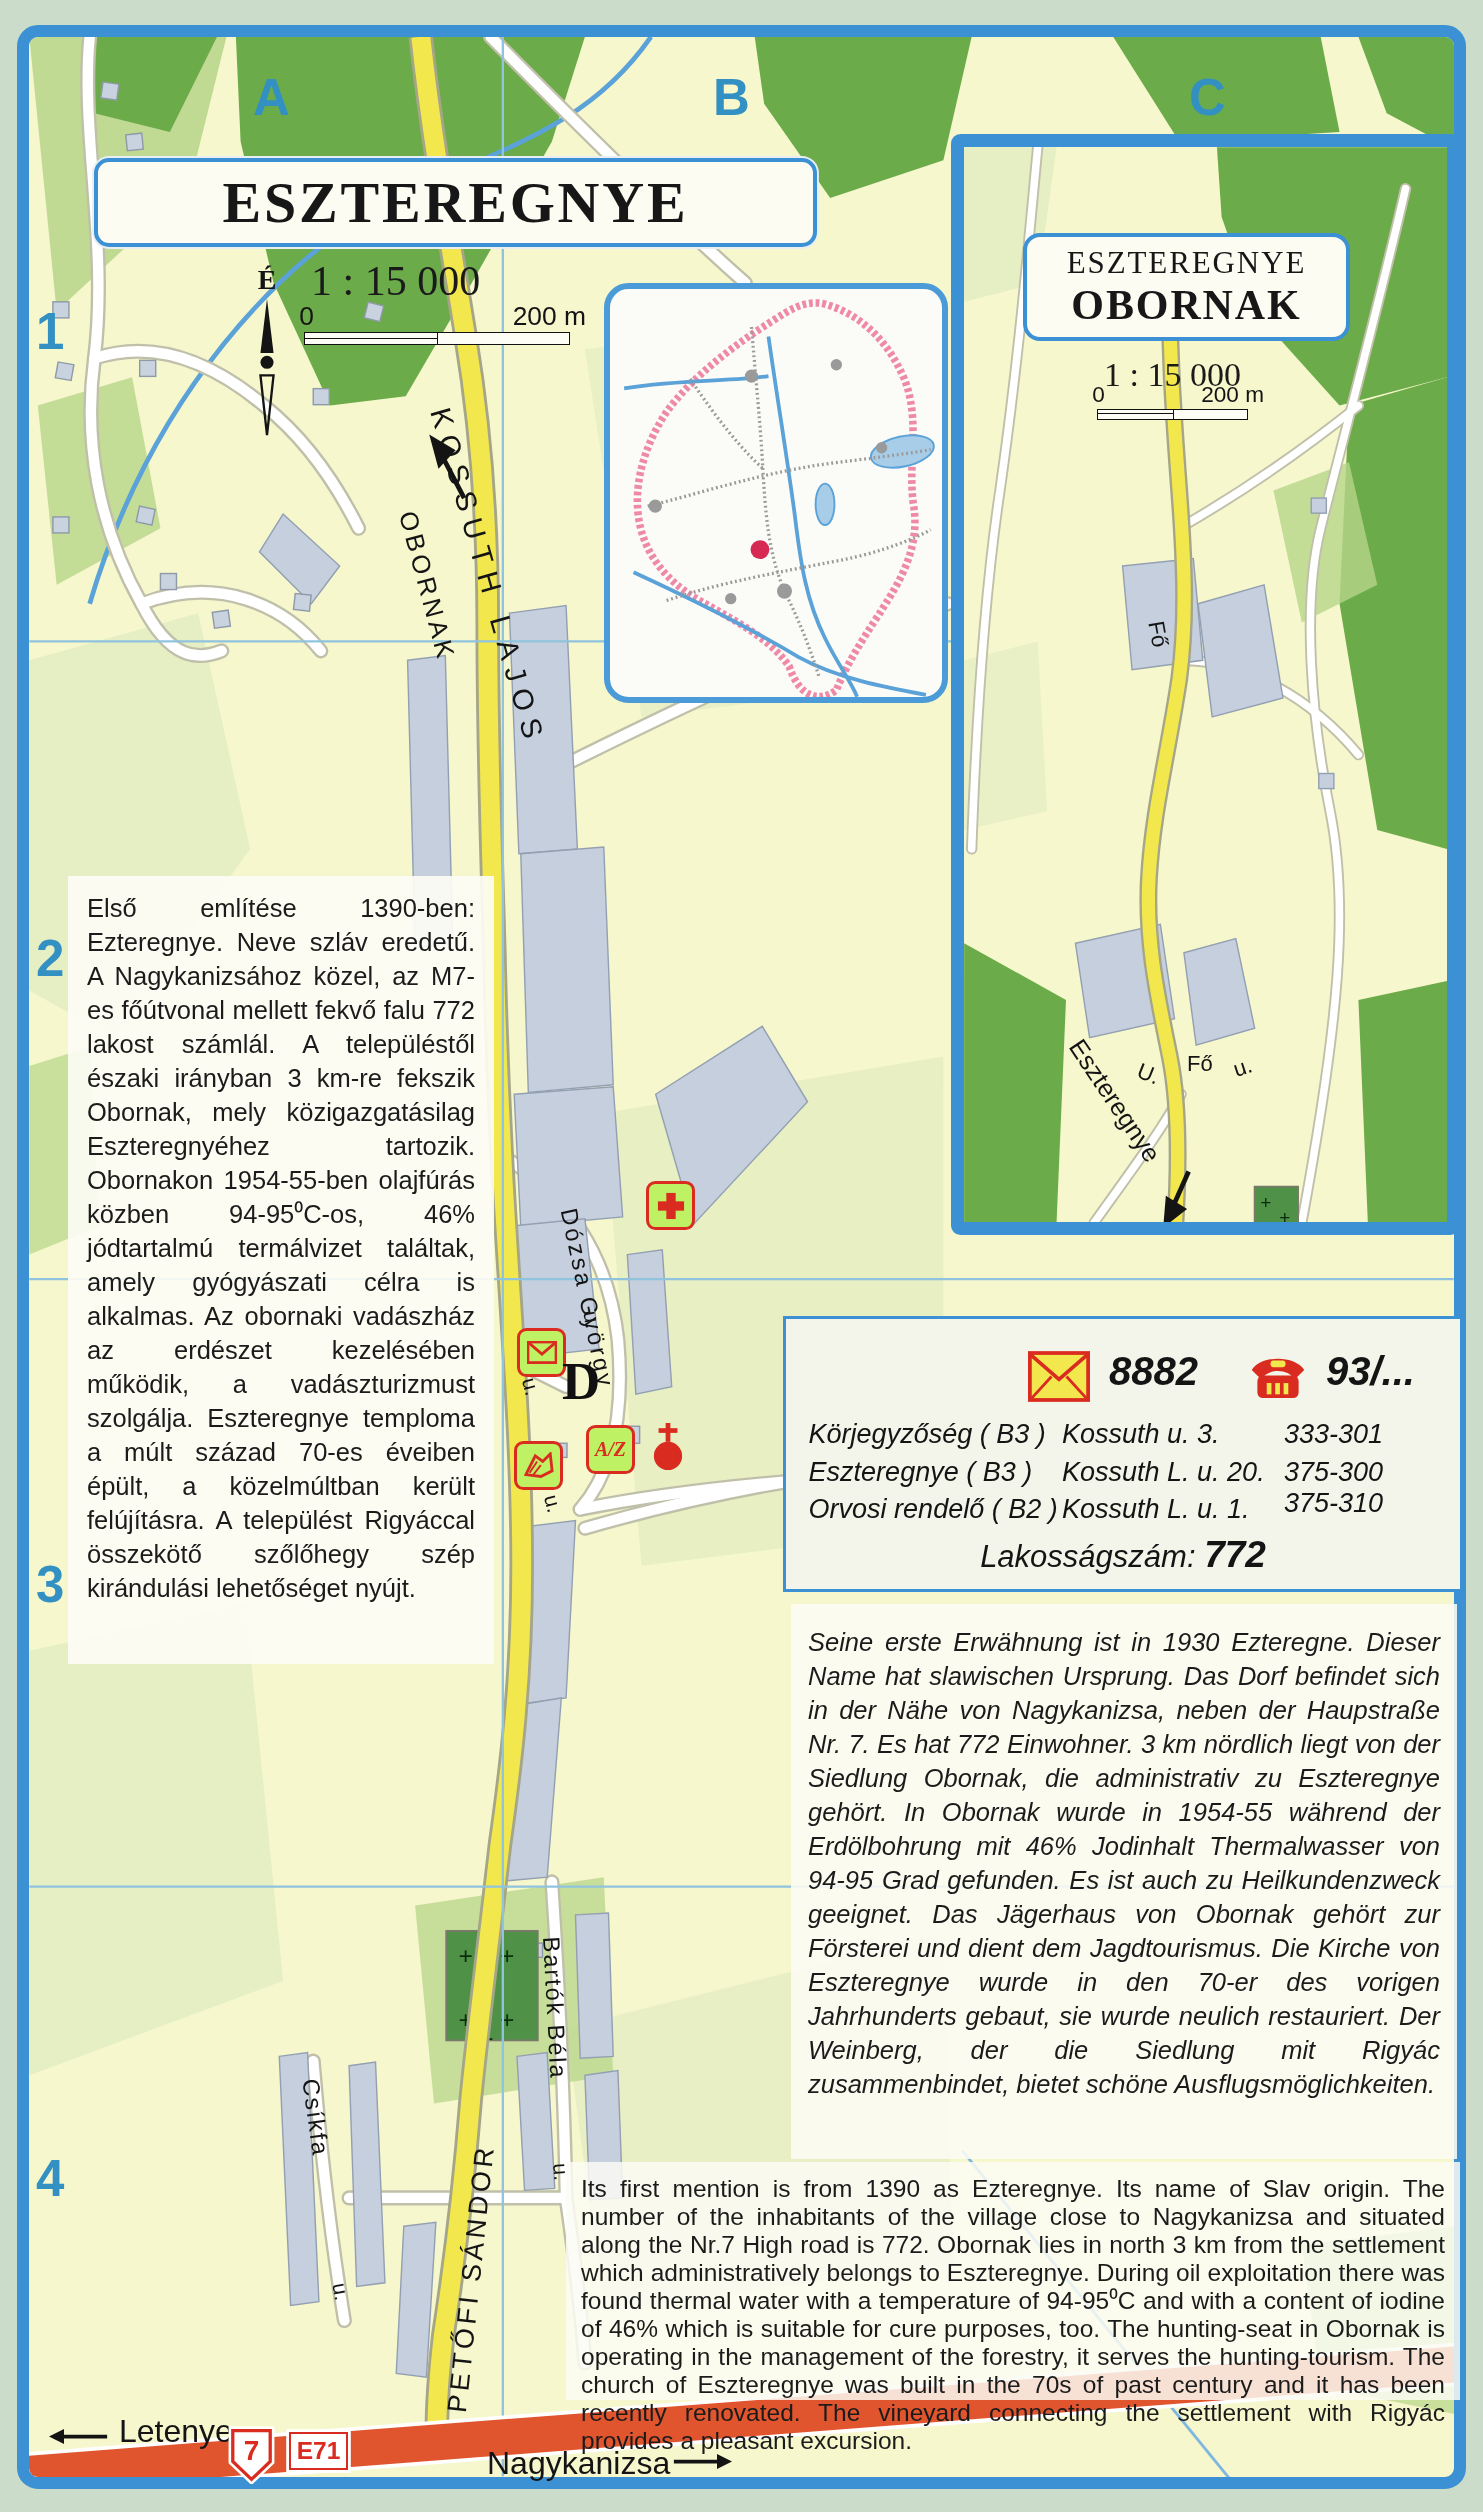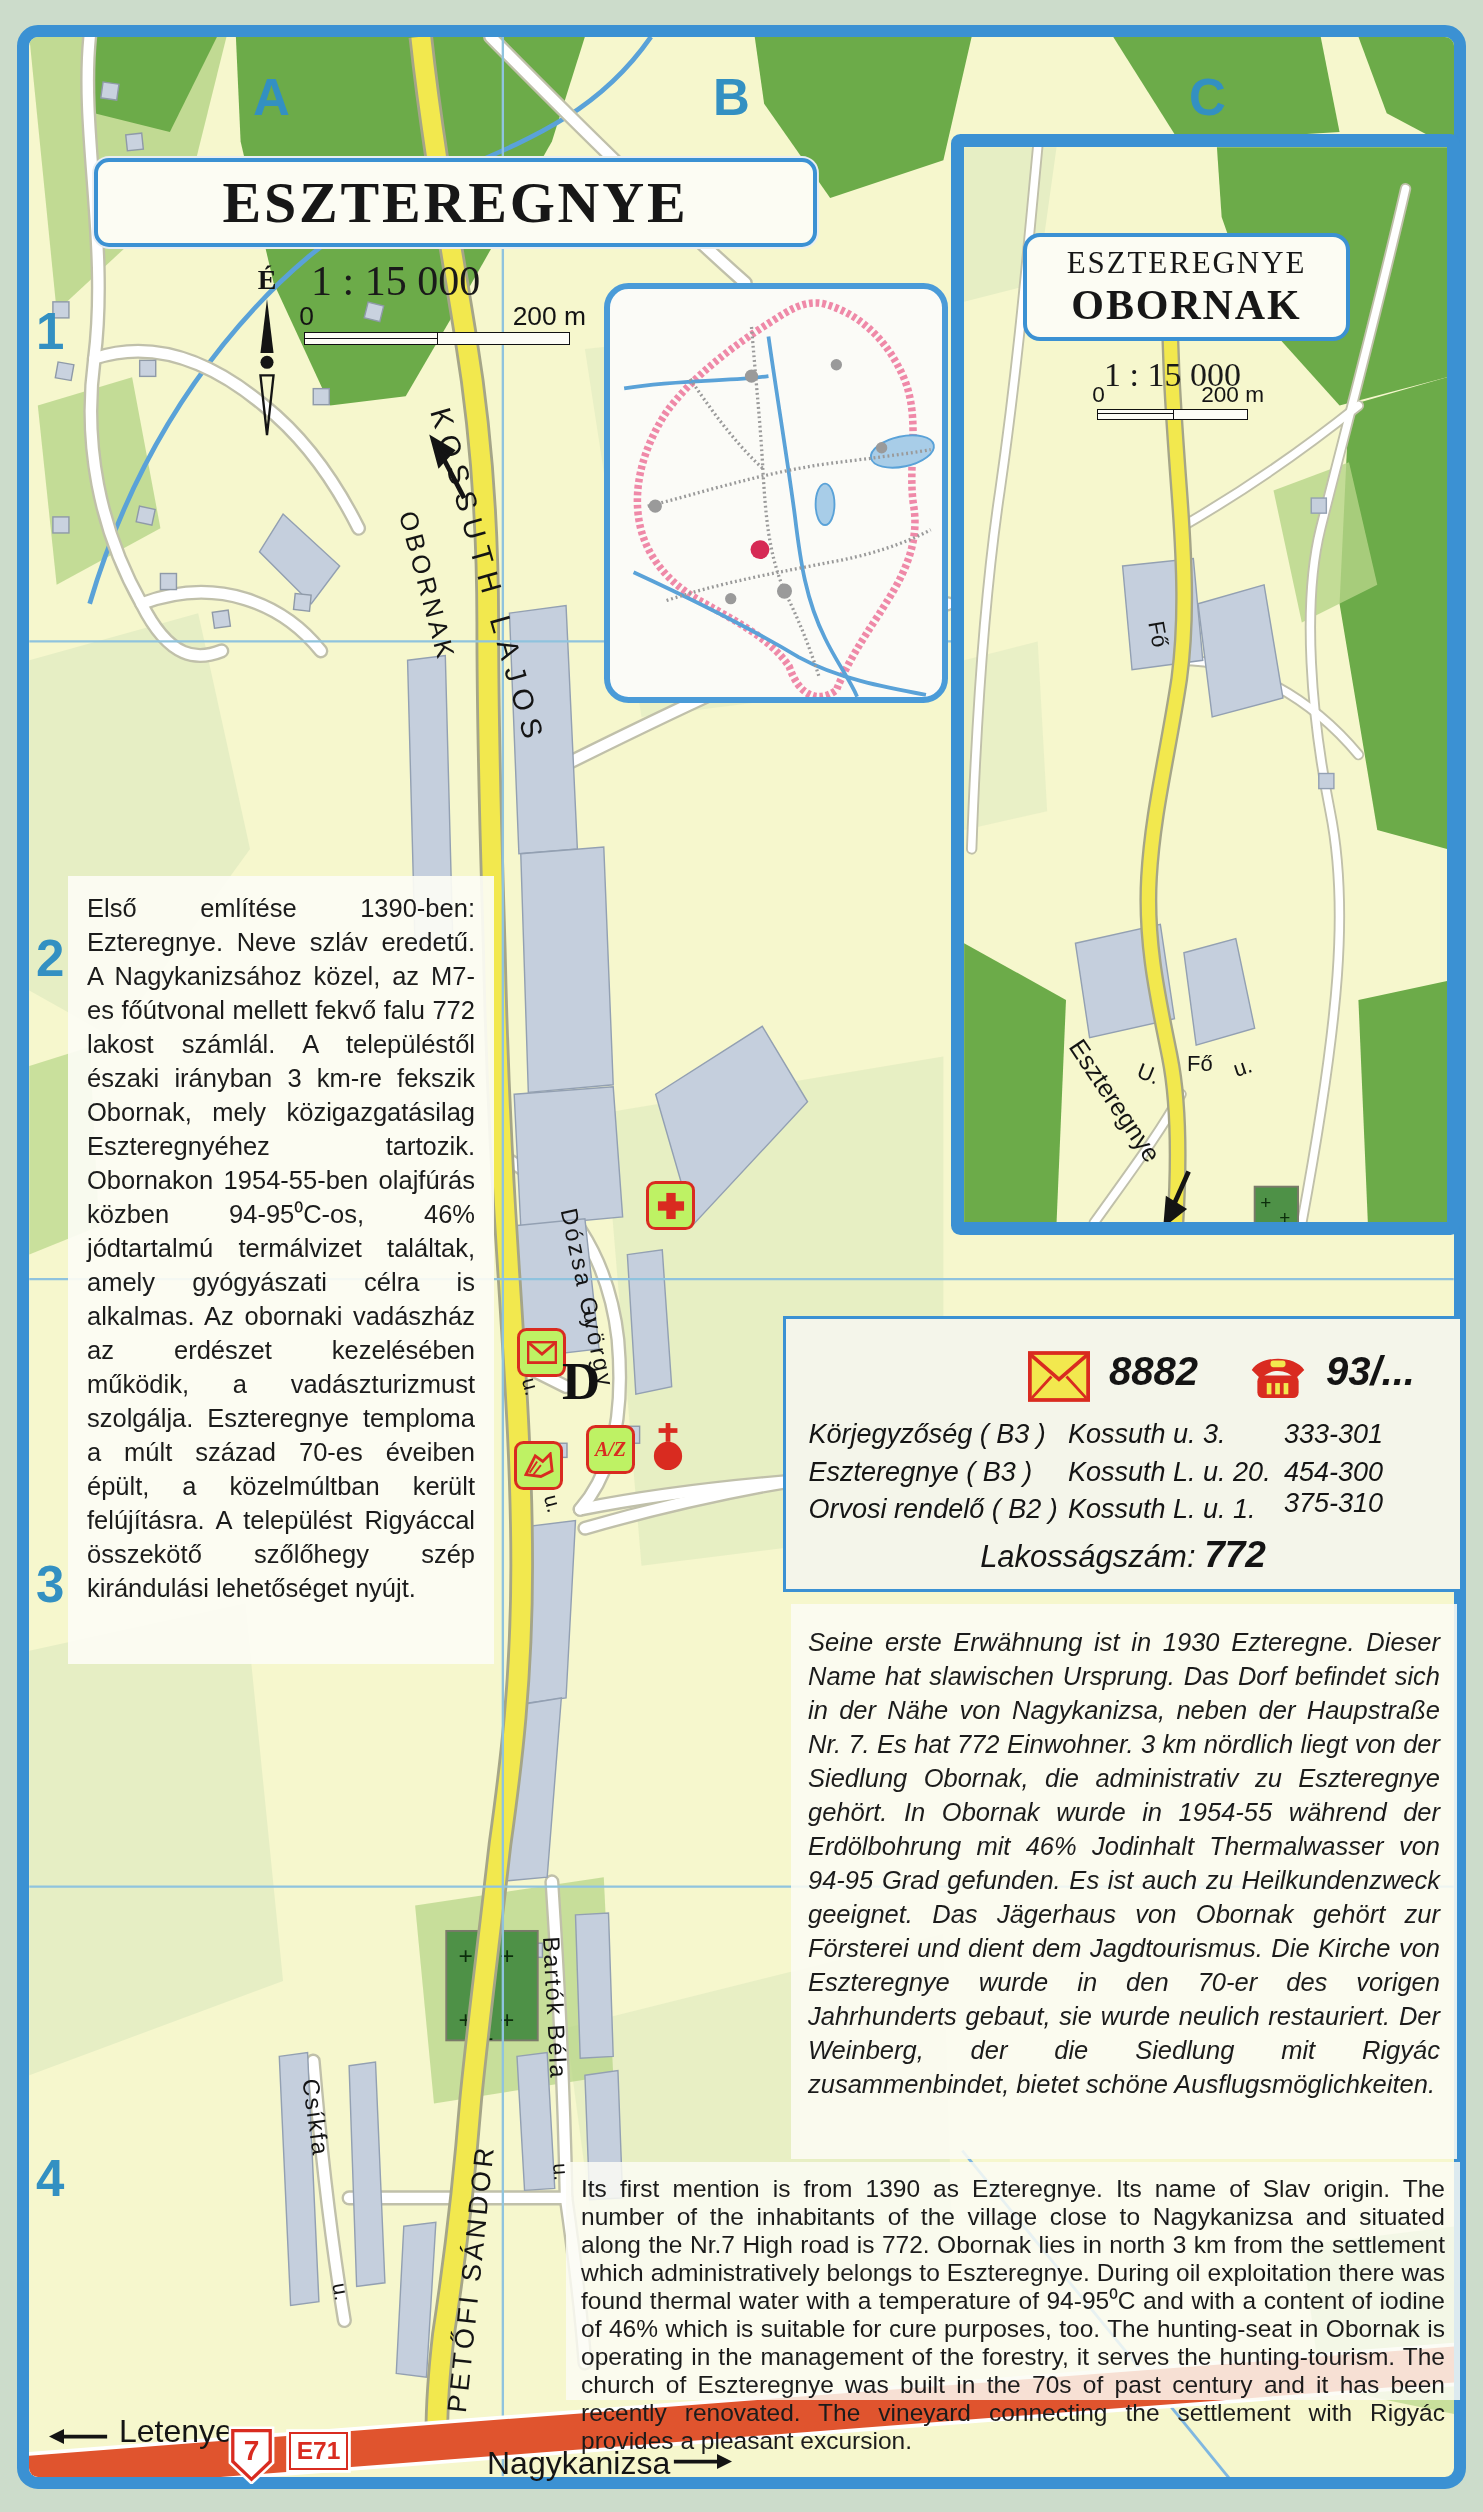--- a/index.html
+++ b/index.html
@@ -30,21 +30,21 @@
   .obornak > svg.base{position:absolute;left:-964px;top:-147px;width:1483px;height:2512px;}
   .ob-title{position:absolute;left:59px;top:86px;width:319px;height:100px;background:#fcfcf3;
             border:4.7px solid #3b91d3;border-radius:17px;display:flex;flex-direction:column;
             align-items:center;justify-content:center;z-index:3;}
   .ob-title .l1{font-family:"Liberation Serif",serif;font-size:31px;letter-spacing:1.9px;color:#171717;}
   .ob-title .l2{font-family:"Liberation Serif",serif;font-size:42px;font-weight:bold;letter-spacing:1.9px;color:#171717;}
   .info-box{position:absolute;left:783px;top:1316px;width:674px;height:270px;background:#f4f5ea;
             border:3.8px solid #3b91d3;z-index:9;}
   .info-box .big{position:absolute;font-style:italic;font-weight:bold;font-size:40px;color:#141414;}
   .info-row-name{position:absolute;left:22.6px;font-style:italic;font-size:27px;color:#141414;white-space:nowrap;}
-  .info-row-addr{position:absolute;left:282px;font-style:italic;font-size:27px;color:#141414;white-space:nowrap;}
+  .info-row-addr{position:absolute;left:276px;font-style:italic;font-size:27px;color:#141414;white-space:nowrap;}
   .info-row-tel{position:absolute;left:498px;font-style:italic;font-size:27px;color:#141414;white-space:nowrap;}
   .pop-line{position:absolute;left:0;right:0;top:215px;text-align:center;font-style:italic;
             font-size:31px;color:#141414;}
   .pop-line b{font-size:37px;}
   .poi{position:absolute;width:43px;height:43px;background:#bef264;border:3.8px solid #d92b20;
        border-radius:9.4px;display:flex;align-items:center;justify-content:center;z-index:7;}
   .bottom-label{position:absolute;font-size:32px;color:#141414;white-space:nowrap;z-index:9;}
 </style>
 </head>
 <body>
@@ -323,21 +323,21 @@
       <rect x="24" y="8" width="16" height="7" rx="3" fill="#f2e84e"></rect>
     </svg>
     <span class="big" style="left:540px;top:30px;">93/...</span>
 
     <span class="info-row-name" style="top:100px;">Körjegyzőség ( B3 )</span>
     <span class="info-row-addr" style="top:100px;">Kossuth u. 3.</span>
     <span class="info-row-tel" style="top:100px;">333-301</span>
 
     <span class="info-row-name" style="top:138px;">Eszteregnye ( B3 )</span>
     <span class="info-row-addr" style="top:138px;font-style:italic;">Kossuth L. u. 20.</span>
-    <span class="info-row-tel" style="top:138px;">454-300</span>
+    <span class="info-row-tel" style="top:138px;">375-300</span>
 
     <span class="info-row-name" style="top:175px;">Orvosi rendelő ( B2 )</span>
     <span class="info-row-addr" style="top:175px;">Kossuth L. u. 1.</span>
     <span class="info-row-tel" style="top:169px;text-align:center;">375-310</span>
 
     <div class="pop-line">
       <span>Lakosságszám:</span>
       <b>772</b>
     </div>
   </div>

